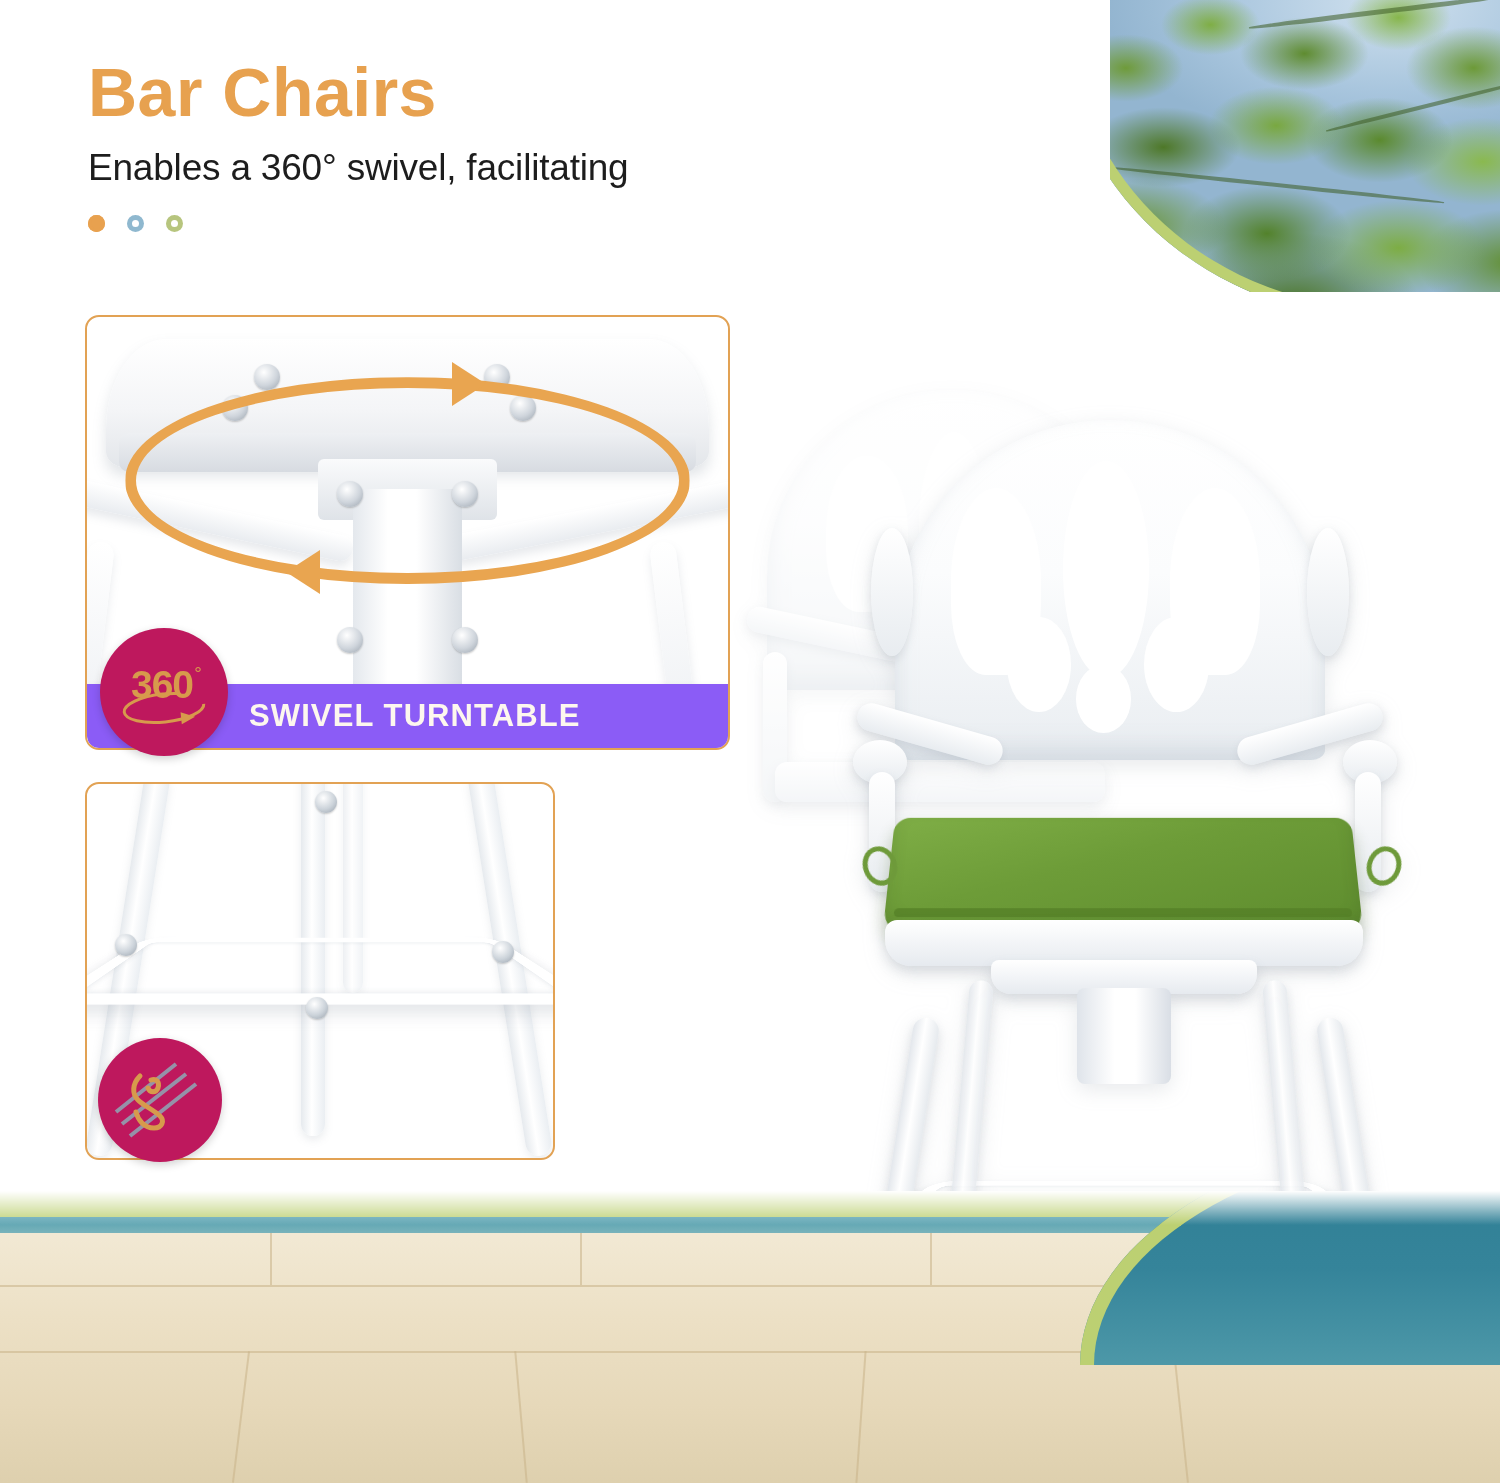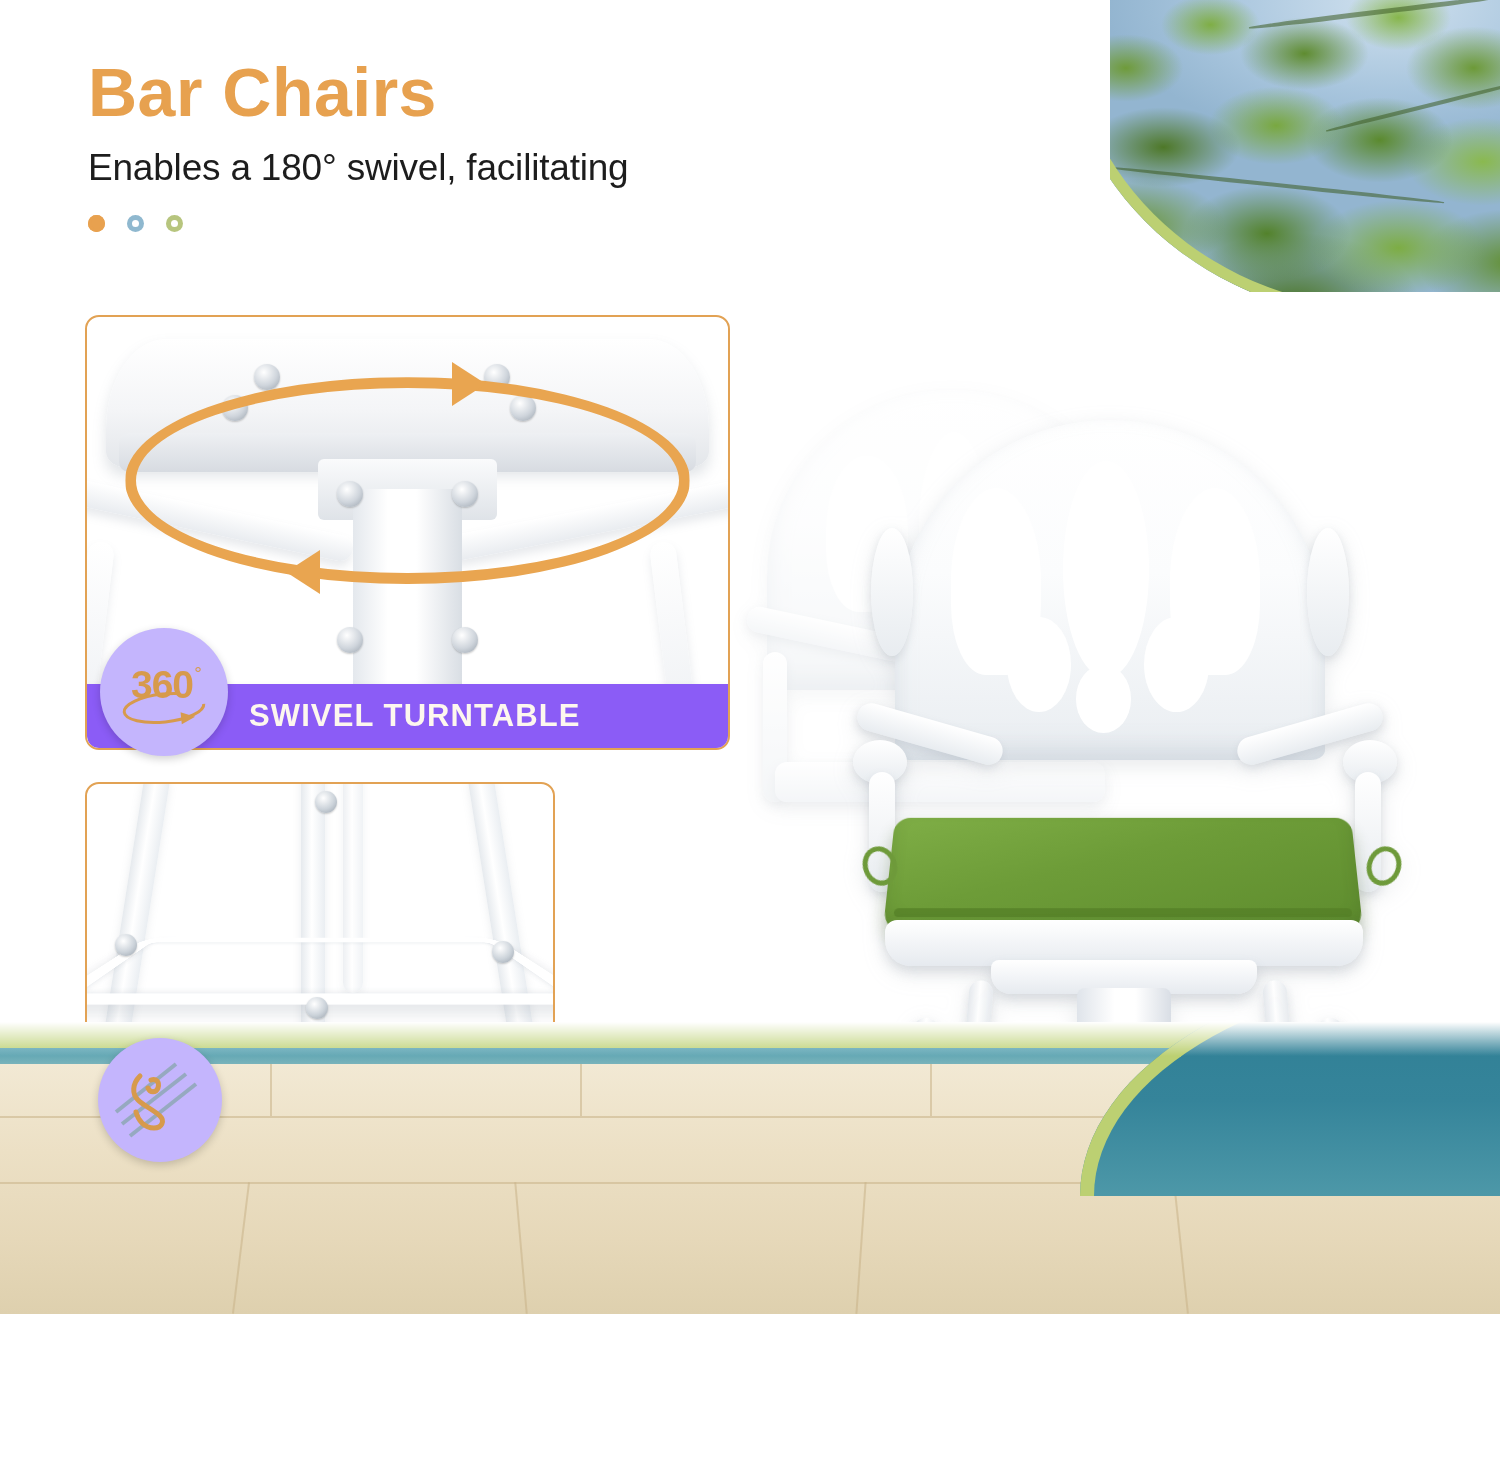--- a/index.html
+++ b/index.html
@@ -8,21 +8,21 @@
     width: 1500px;
     height: 1483px;
     overflow: hidden;
     background: #ffffff;
     font-family: "Liberation Sans", sans-serif;
   }
 
   #poster {
     position: relative;
     width: 1500px;
-    height: 1314px;
+    height: 1483px;
     background: #ffffff;
     overflow: hidden;
   }
 
   
   .tree-photo-wrap {
     position: absolute;
     top: 0;
     right: 0;
     width: 390px;
@@ -131,21 +131,21 @@
     color: #fdf7ee;
     font-size: 31px;
     font-weight: bold;
     letter-spacing: 1.1px;
     white-space: nowrap;
   }
 
   .badge {
     position: absolute;
     border-radius: 50%;
-    background: #c4b5fd;
+    background: #be185d;
     box-shadow: 0 3px 8px rgba(0,0,0,.18);
     display: flex;
     align-items: center;
     justify-content: center;
     z-index: 4;
   }
 
   
   #panel-swivel { left: 85px; top: 315px; width: 645px; height: 435px; }
   #panel-swivel .banner { width: 643px; }
@@ -395,21 +395,21 @@
       <div class="tree-canopy"></div>
       <div class="tree-branch" style="left:40%;top:14%;width:54%;height:5px;transform:rotate(-7deg);"></div>
       <div class="tree-branch" style="left:10%;top:62%;width:72%;height:4px;transform:rotate(6deg);"></div>
       <div class="tree-branch" style="left:56%;top:40%;width:44%;height:4px;transform:rotate(-14deg);"></div>
     </div>
     <div class="tree-photo-rim"></div>
   </div>
 
   <div class="header">
     <div class="headline">Bar Chairs</div>
-    <div class="subline">Enables a 180° swivel, facilitating</div>
+    <div class="subline">Enables a 360° swivel, facilitating</div>
     <div class="dots">
       <span class="dot d1"></span>
       <span class="dot d2"></span>
       <span class="dot d3"></span>
     </div>
   </div>
 
   <div class="panel" id="panel-swivel">
     <div class="panel-photo">
 

